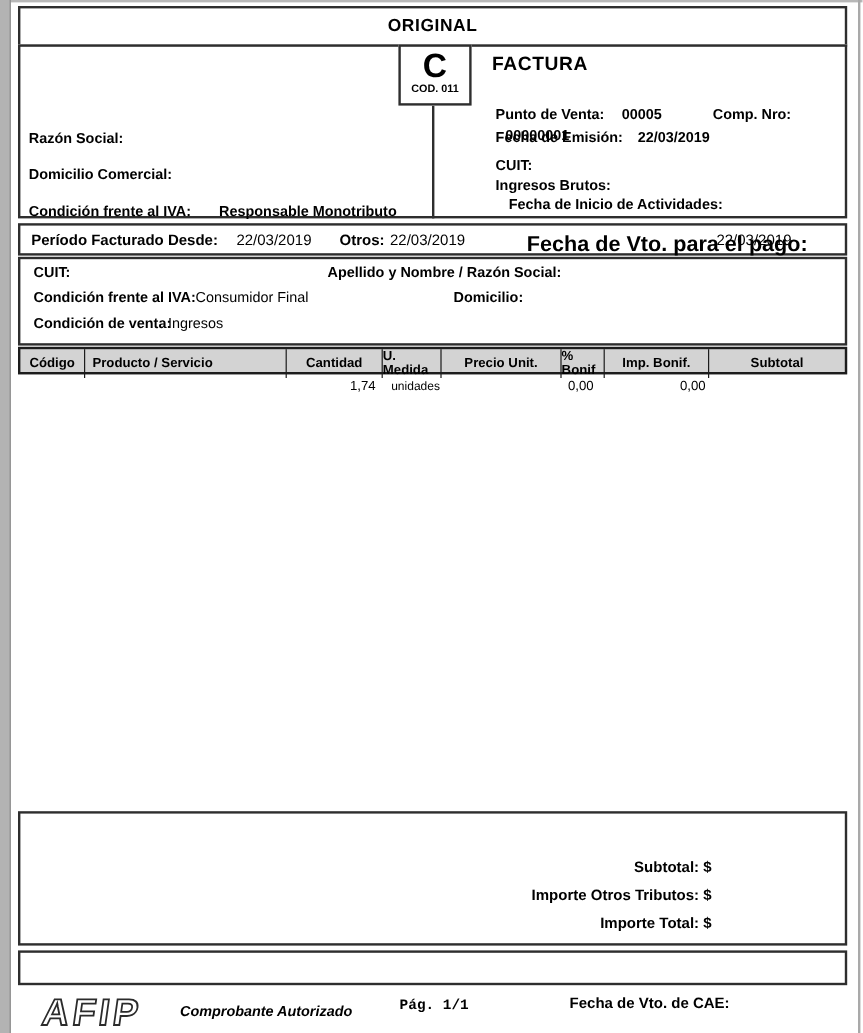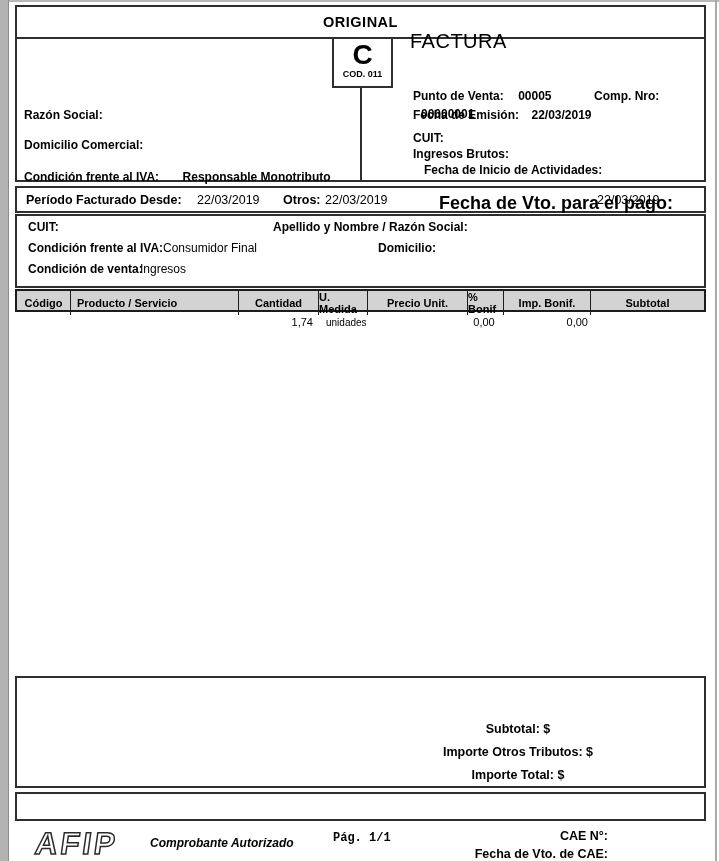--- a/index.html
+++ b/index.html
@@ -27,40 +27,40 @@
   .header-divider { left: 360px; top: 88px; width: 2px; height: 94px; background: #2e2e2e; }
   .c-box { left: 332px; top: 37px; width: 61px; height: 51px; border: 2px solid #2e2e2e; box-sizing: border-box;
            background: #fff; z-index: 4; text-align: center; }
   .c-letter { display: block; font-weight: bold; font-size: 28px; line-height: 28px; margin-top: 2px; }
   .c-code   { display: block; font-weight: bold; font-size: 9px; line-height: 11px; }
 
   .lbl  { font-weight: bold; font-size: 12px; }
   .val  { font-weight: normal; font-size: 12px; }
   .valb { font-weight: bold; font-size: 12px; }
 
-  .factura-title { left: 410px; top: 30px; font-weight: normal; font-size: 20px; letter-spacing: .5px; }
+  .factura-title { left: 410px; top: 45px; font-weight: bold; font-size: 16px; letter-spacing: .5px; }
 
   .table-head { top: 289px; height: 23px; background: #d3d3d3; border: 2px solid #1c1c1c;
                 display: grid; grid-template-columns: 54px 168px 80px 49px 100px 36px 87px auto; }
   .table-head > div { display: flex; align-items: center; justify-content: center;
                       border-right: 1px solid #1c1c1c; font-weight: bold; font-size: 11px; box-sizing: border-box; }
   .table-head > div:last-child { border-right: none; }
   .table-head > .h-producto { justify-content: flex-start; padding-left: 6px; }
 
   .table-row { position: absolute; left: 15px; top: 314px; width: 691px; height: 16px;
                display: grid; grid-template-columns: 54px 168px 80px 49px 100px 36px 87px auto;
                font-size: 11px; }
   .table-row > div { display: flex; align-items: center; box-sizing: border-box; }
   .r-cantidad { justify-content: flex-end; padding-right: 4px; }
   .r-umedida  { justify-content: flex-start; padding-left: 9px; font-size: 10px; }
   .r-bonif    { justify-content: center; }
   .r-impbonif { justify-content: flex-end; padding-right: 1px; }
 
   .box-totals { top: 676px; height: 112px; }
-  .totals-block { position: absolute; top: 44px; right: 111px; text-align: center; }
+  .totals-block { position: absolute; top: 38px; right: 111px; text-align: right; }
   .totals-block > div { font-weight: bold; font-size: 12.5px; line-height: 15px; margin-bottom: 8px; }
 
   .box-empty { top: 792px; height: 29px; }
 
   .footer-autorizado { left: 150px; top: 836px; font-weight: bold; font-style: italic; font-size: 12px; }
   .footer-pag { left: 333px; top: 831px; font-weight: bold; font-size: 12px; font-family: Liberation Mono, monospace; }
   .footer-cae { left: 400px; top: 827px; width: 208px; text-align: right; font-weight: bold; font-size: 12.5px; line-height: 18px; }
   .afip-logo { left: 28px; top: 825px; }
 </style>
 </head>
@@ -158,17 +158,16 @@
   <div class="box box-empty"></div>
 
   <div class="abs afip-logo">
     <svg width="112" height="36" viewBox="0 0 112 36">
       <text x="10" y="29" transform="skewX(-8)" font-family="Liberation Sans, sans-serif" font-size="31" font-weight="bold" fill="#ffffff" stroke="#2b2b2b" stroke-width="1.5" letter-spacing="3">AFIP</text>
     </svg>
   </div>
   <div class="abs footer-autorizado">Comprobante Autorizado</div>
   <div class="abs footer-pag">Pág. 1/1</div>
   <div class="abs footer-cae">
-    <div>CAE N°:</div>
     <div>Fecha de Vto. de CAE:</div>
   </div>
 
 </div>
 
 </body></html>

